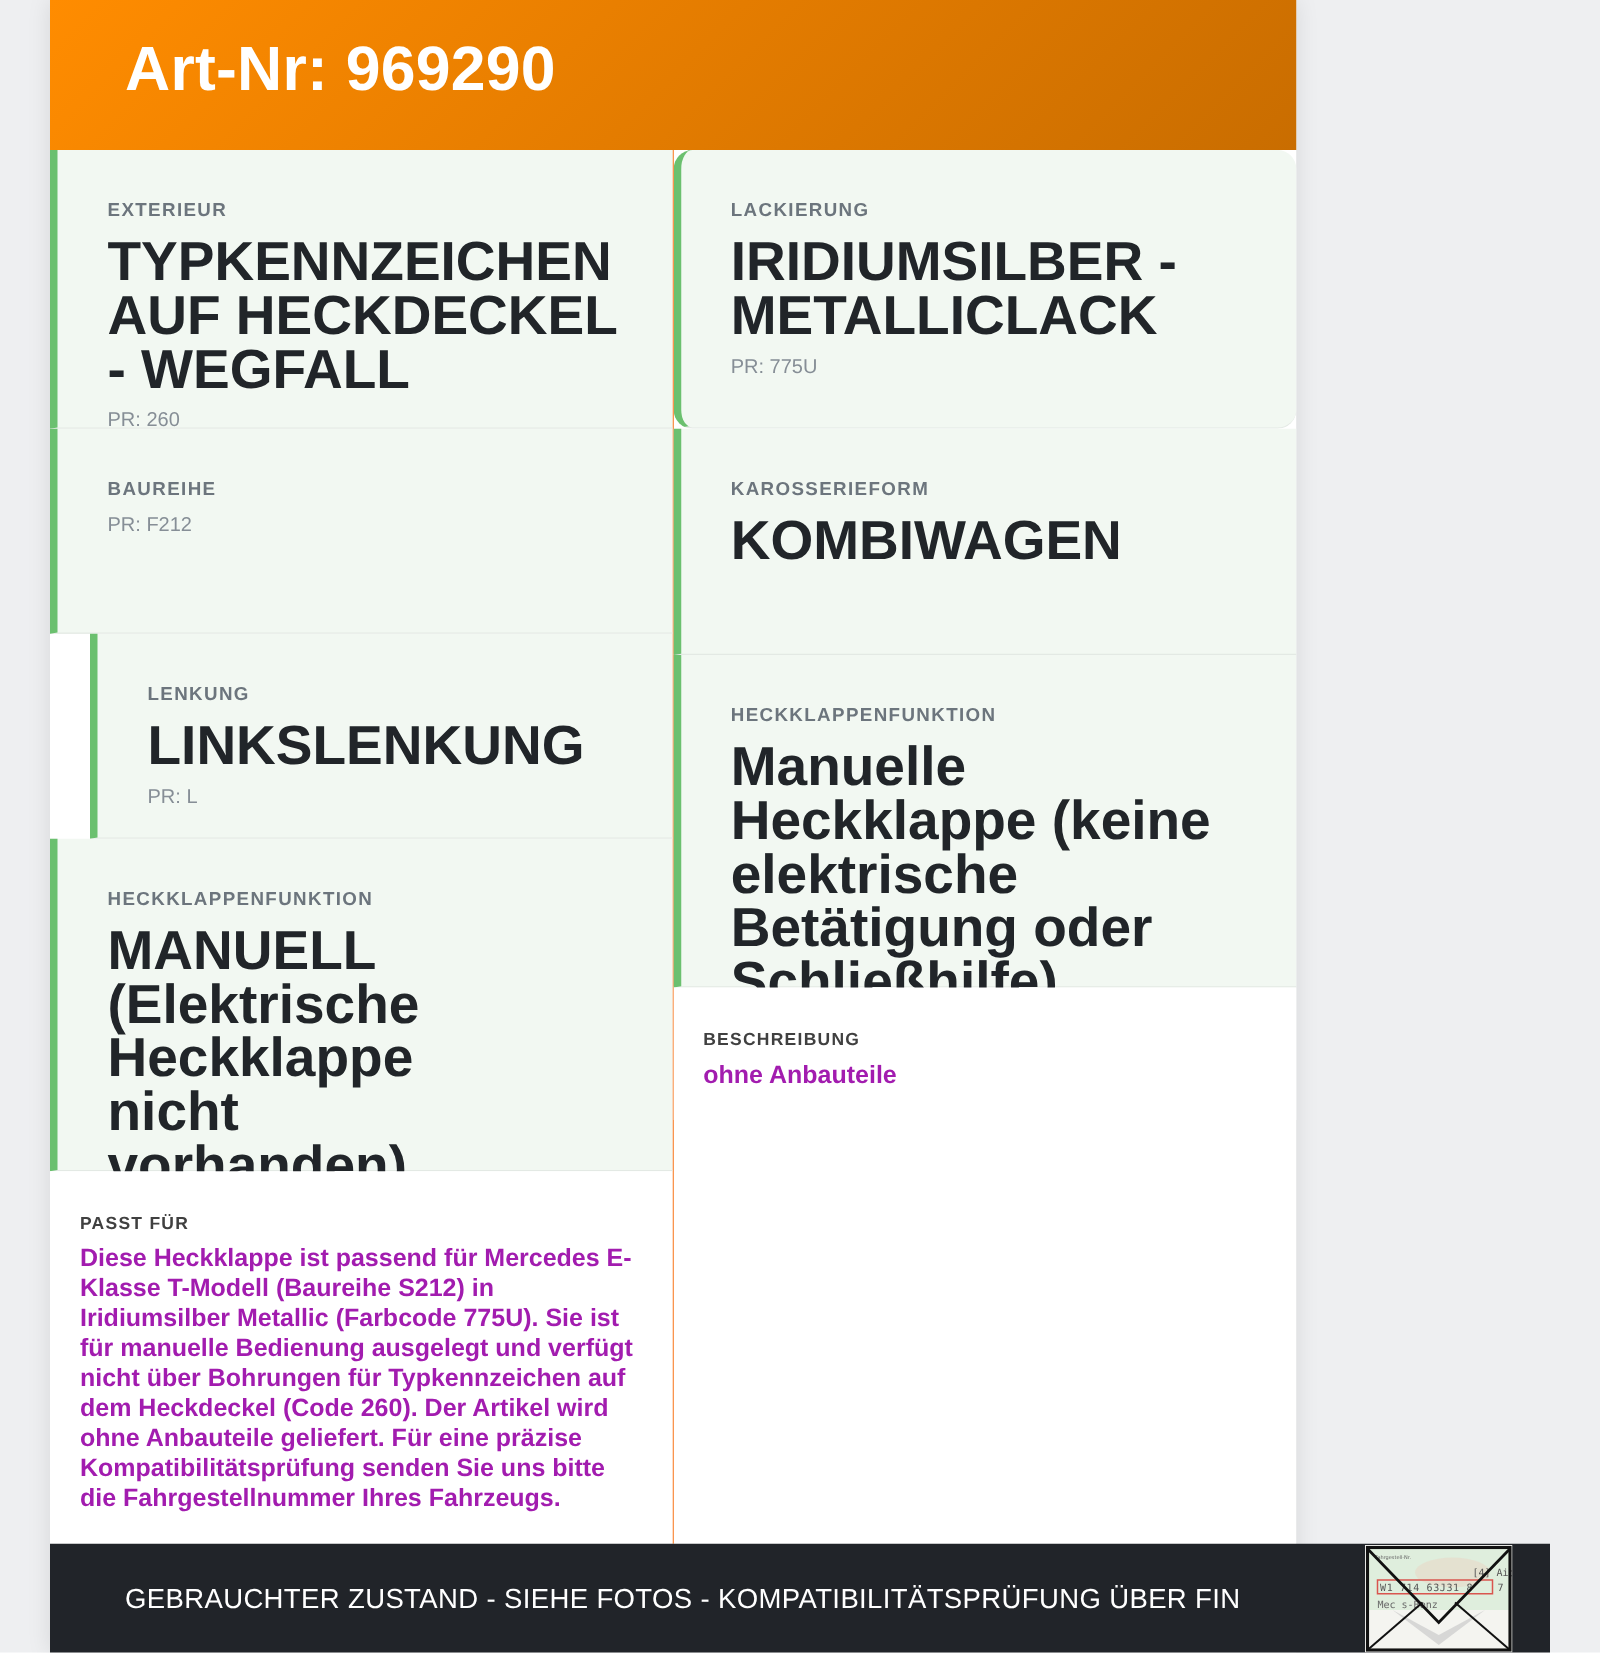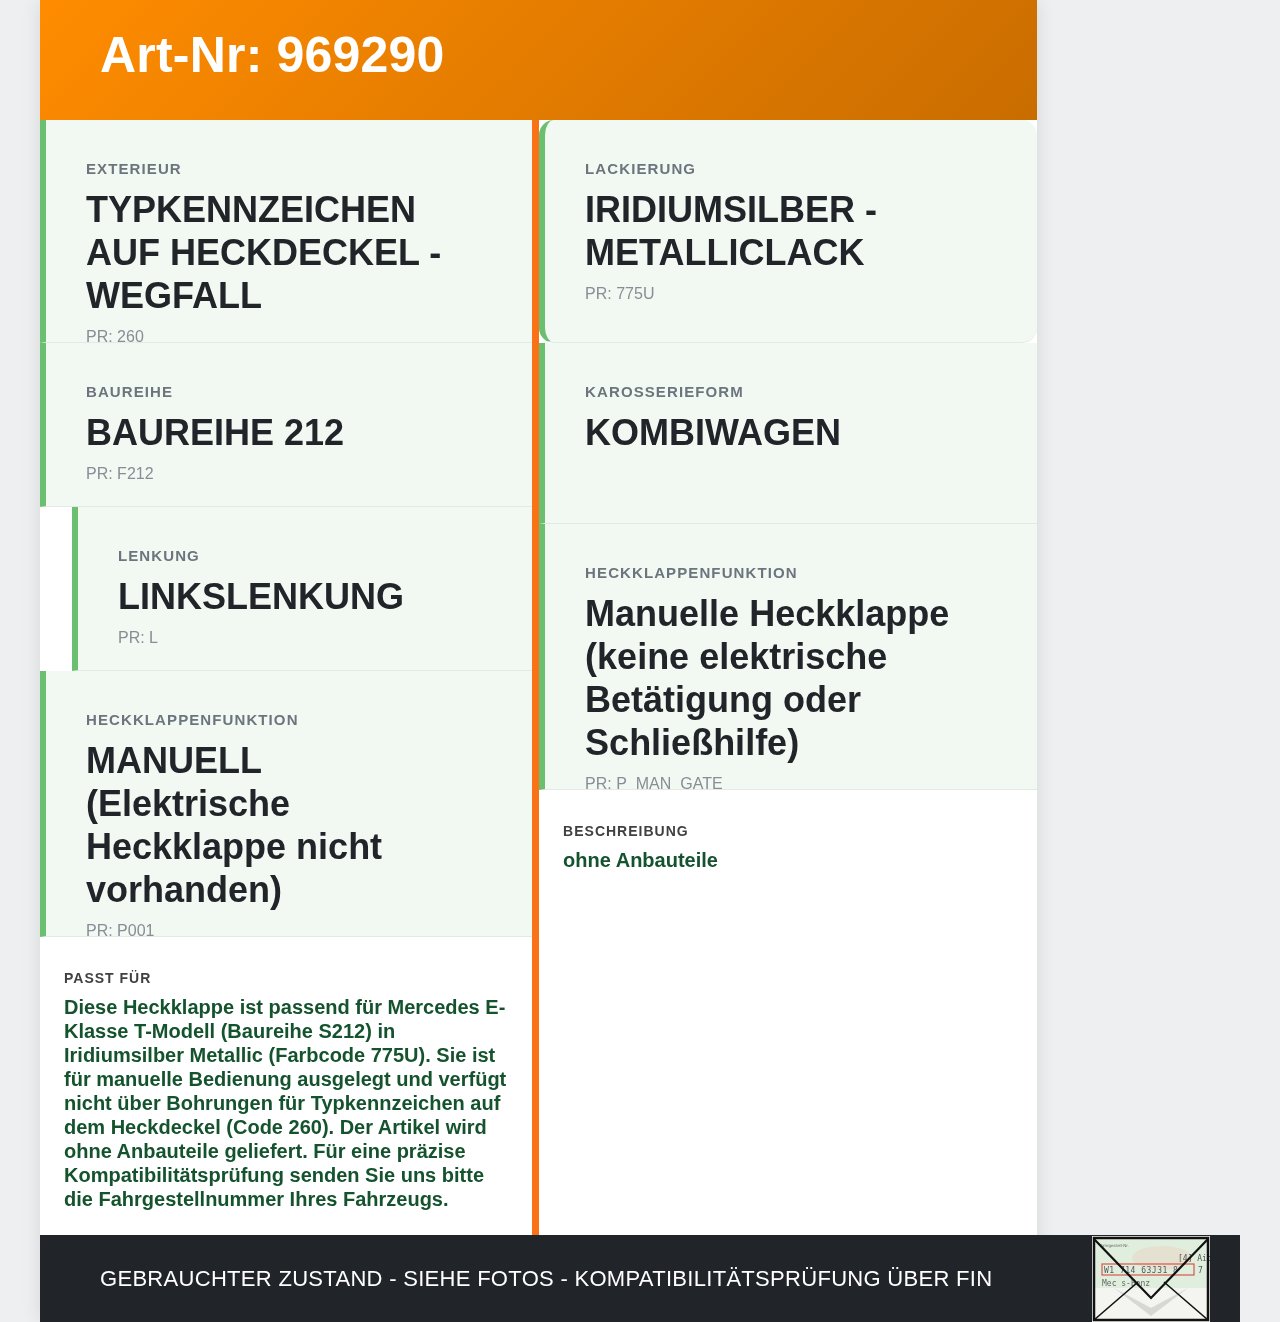--- a/index.html
+++ b/index.html
@@ -40,37 +40,37 @@
       position: relative;
       display: flex;
       height: 1115px;
     }
     .col {
       width: 600px;
       position: relative;
       display: flex;
       flex-direction: column;
     }
-    .col.left { border-right: 7px solid #f97316; }
+    .col.left { border-right: 1px solid #f97316; }
     .card {
       background: #f2f8f2;
       border-left: 6px solid #6bc06f;
       border-bottom: 1px solid #e3e9e4;
       padding: 40px 40px 0 40px;
     }
     .card .label {
       font-size: 15px;
       font-weight: 700;
       color: #6c757d;
       letter-spacing: 1.1px;
       text-transform: uppercase;
       line-height: 18px;
     }
     .card .value {
-      font-size: 36px;
+      font-size: 44px;
       font-weight: 700;
       color: #212529;
       line-height: 43px;
       margin-top: 10px;
     }
     .card .pr {
       font-size: 16px;
       color: #868e96;
       margin-top: 10px;
       line-height: 20px;
@@ -83,21 +83,21 @@
       font-size: 14px;
       font-weight: 700;
       color: #404040;
       letter-spacing: 1px;
       text-transform: uppercase;
       line-height: 18px;
     }
     .info .text {
       font-size: 20px;
       font-weight: 700;
-      color: #14532d;
+      color: #a21caf;
       line-height: 24px;
       margin-top: 8px;
     }
     .footer {
       position: absolute;
       left: 0;
       top: 1235px;
       width: 1200px;
       height: 87px;
       background: #212429;
@@ -132,21 +132,20 @@
   <div class="grid">
 
     <div class="col left">
       <div class="card" style="height:223px;">
         <div class="label">EXTERIEUR</div>
         <div class="value">TYPKENNZEICHEN AUF HECKDECKEL - WEGFALL</div>
         <div class="pr">PR: 260</div>
       </div>
       <div class="card" style="height:181px;">
         <div class="label">BAUREIHE</div>
-        <div class="value">BAUREIHE 212</div>
         <div class="pr">PR: F212</div>
       </div>
       <div class="card" style="height:180px;margin-left:32px;">
         <div class="label">LENKUNG</div>
         <div class="value">LINKSLENKUNG</div>
         <div class="pr">PR: L</div>
       </div>
       <div class="card" style="height:266px;">
         <div class="label">HECKKLAPPENFUNKTION</div>
         <div class="value" style="padding-right:60px;">MANUELL (Elektrische Heckklappe nicht vorhanden)</div>

